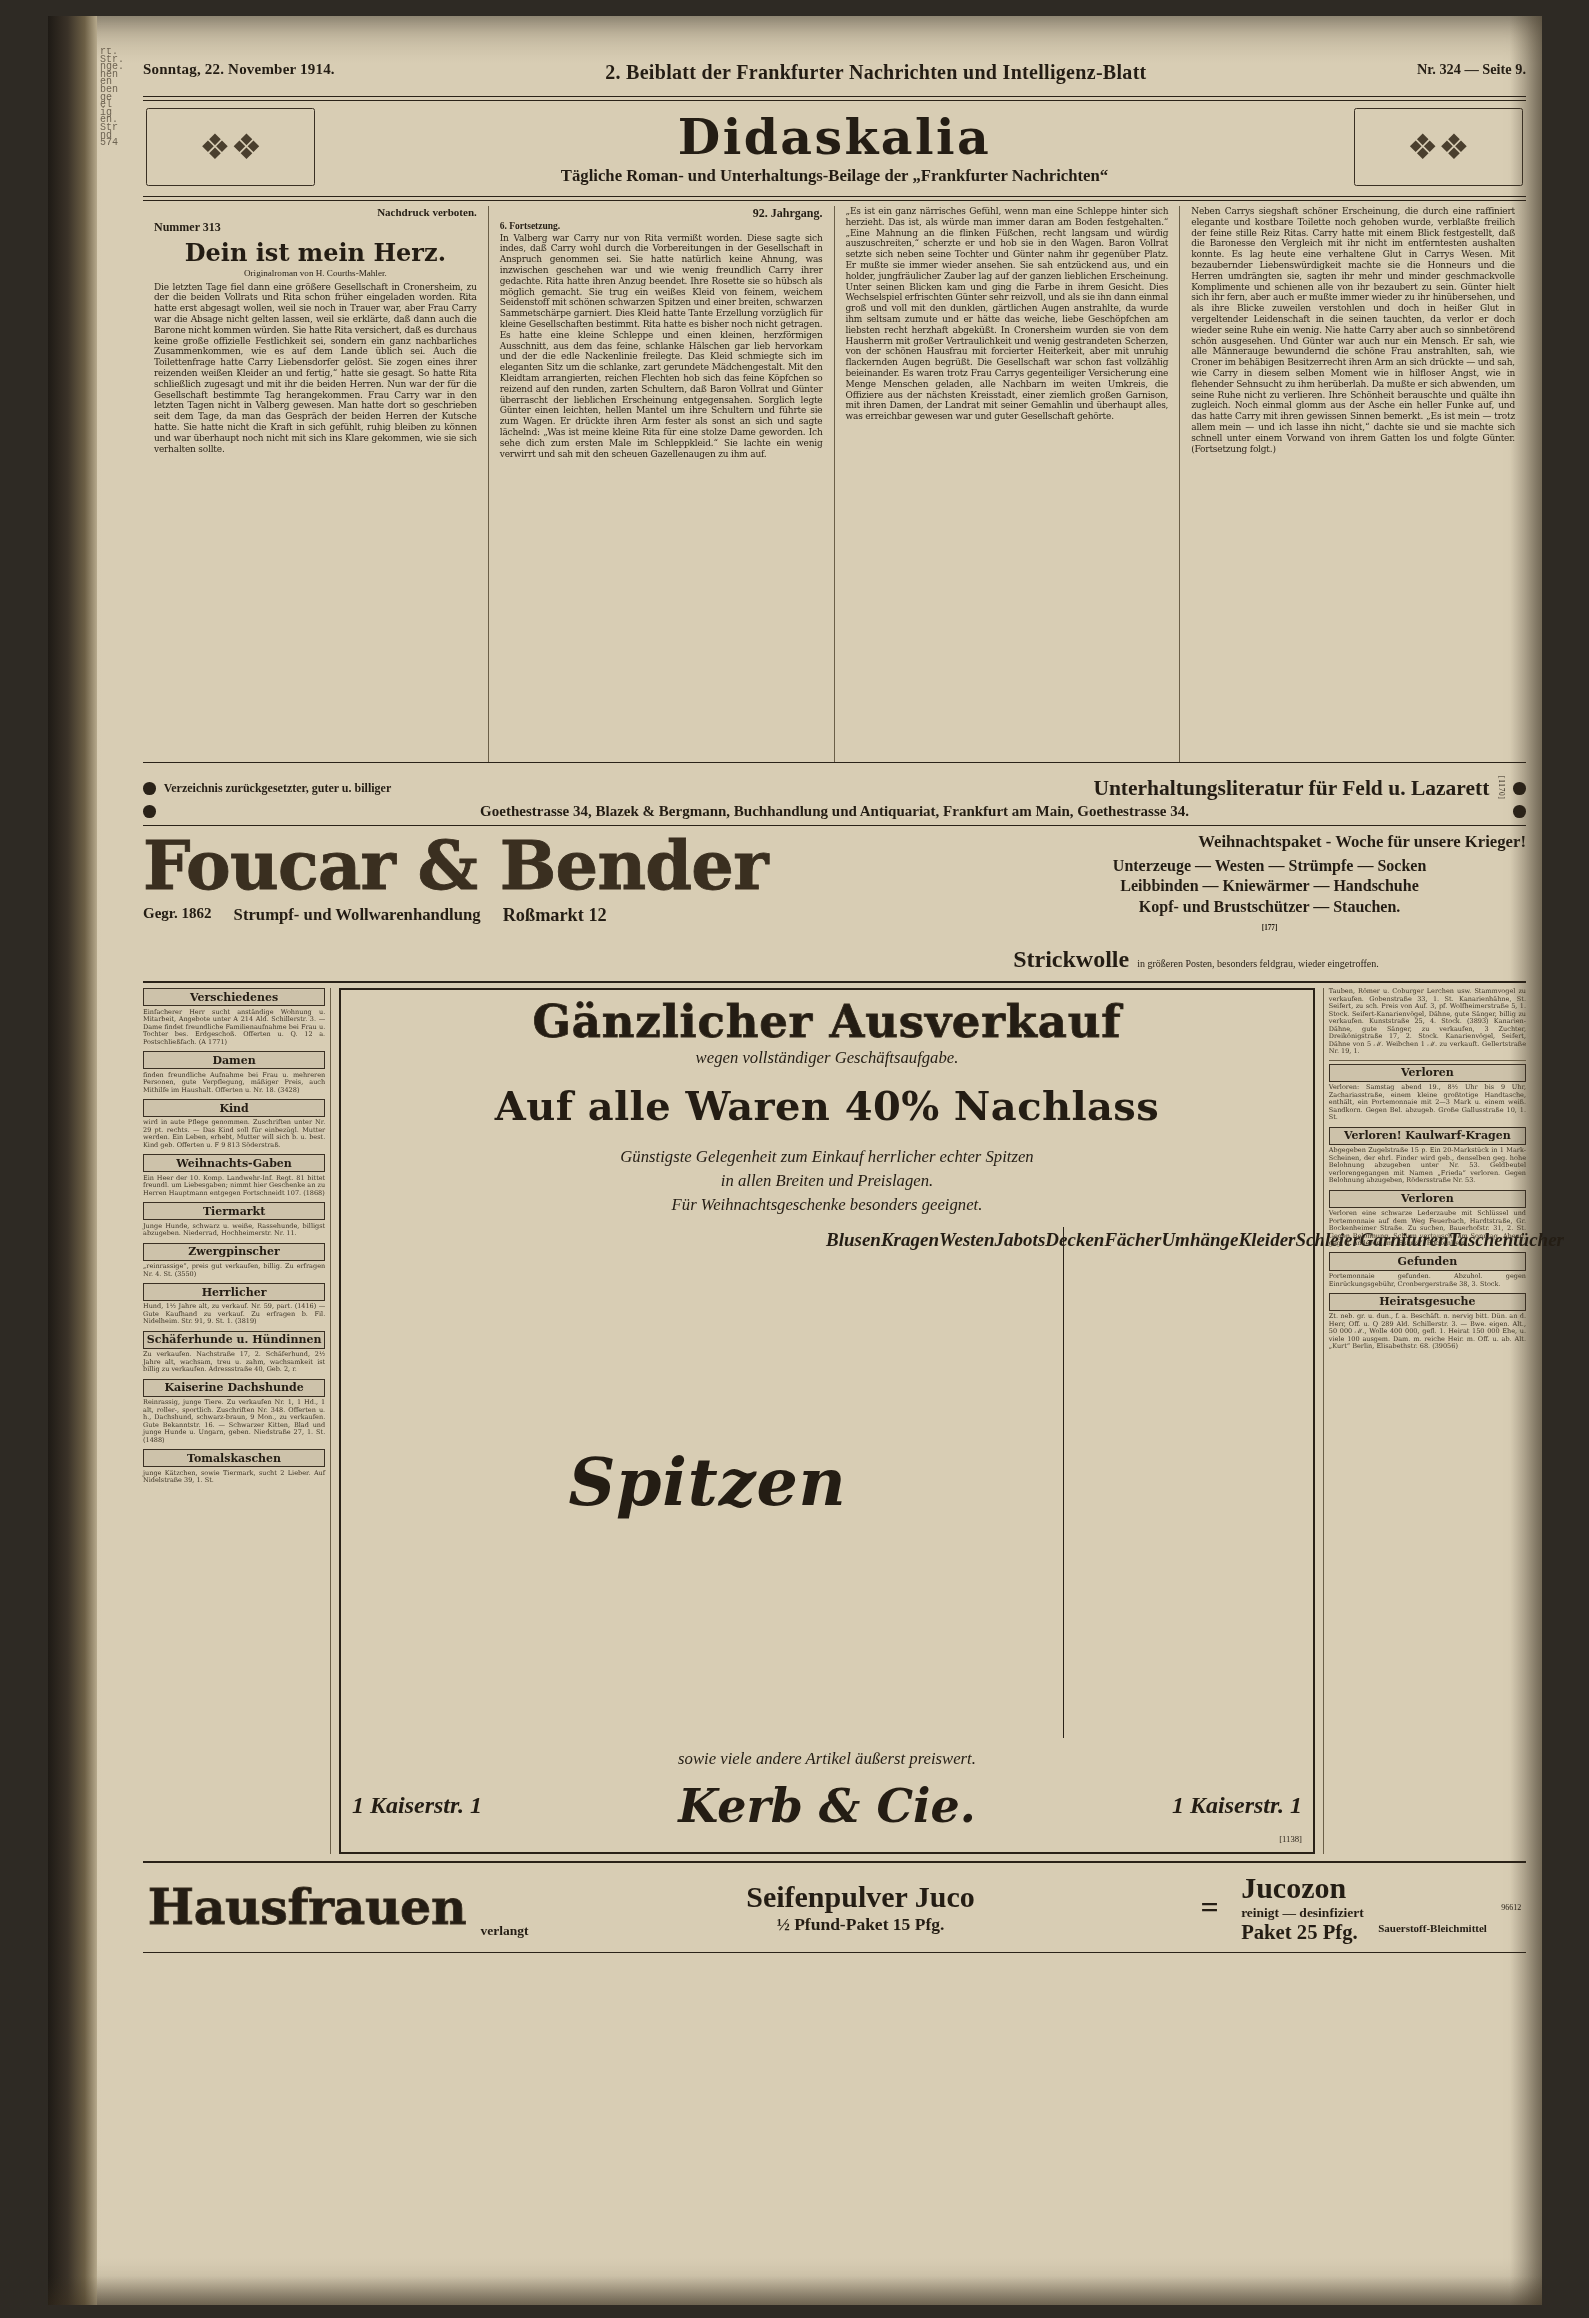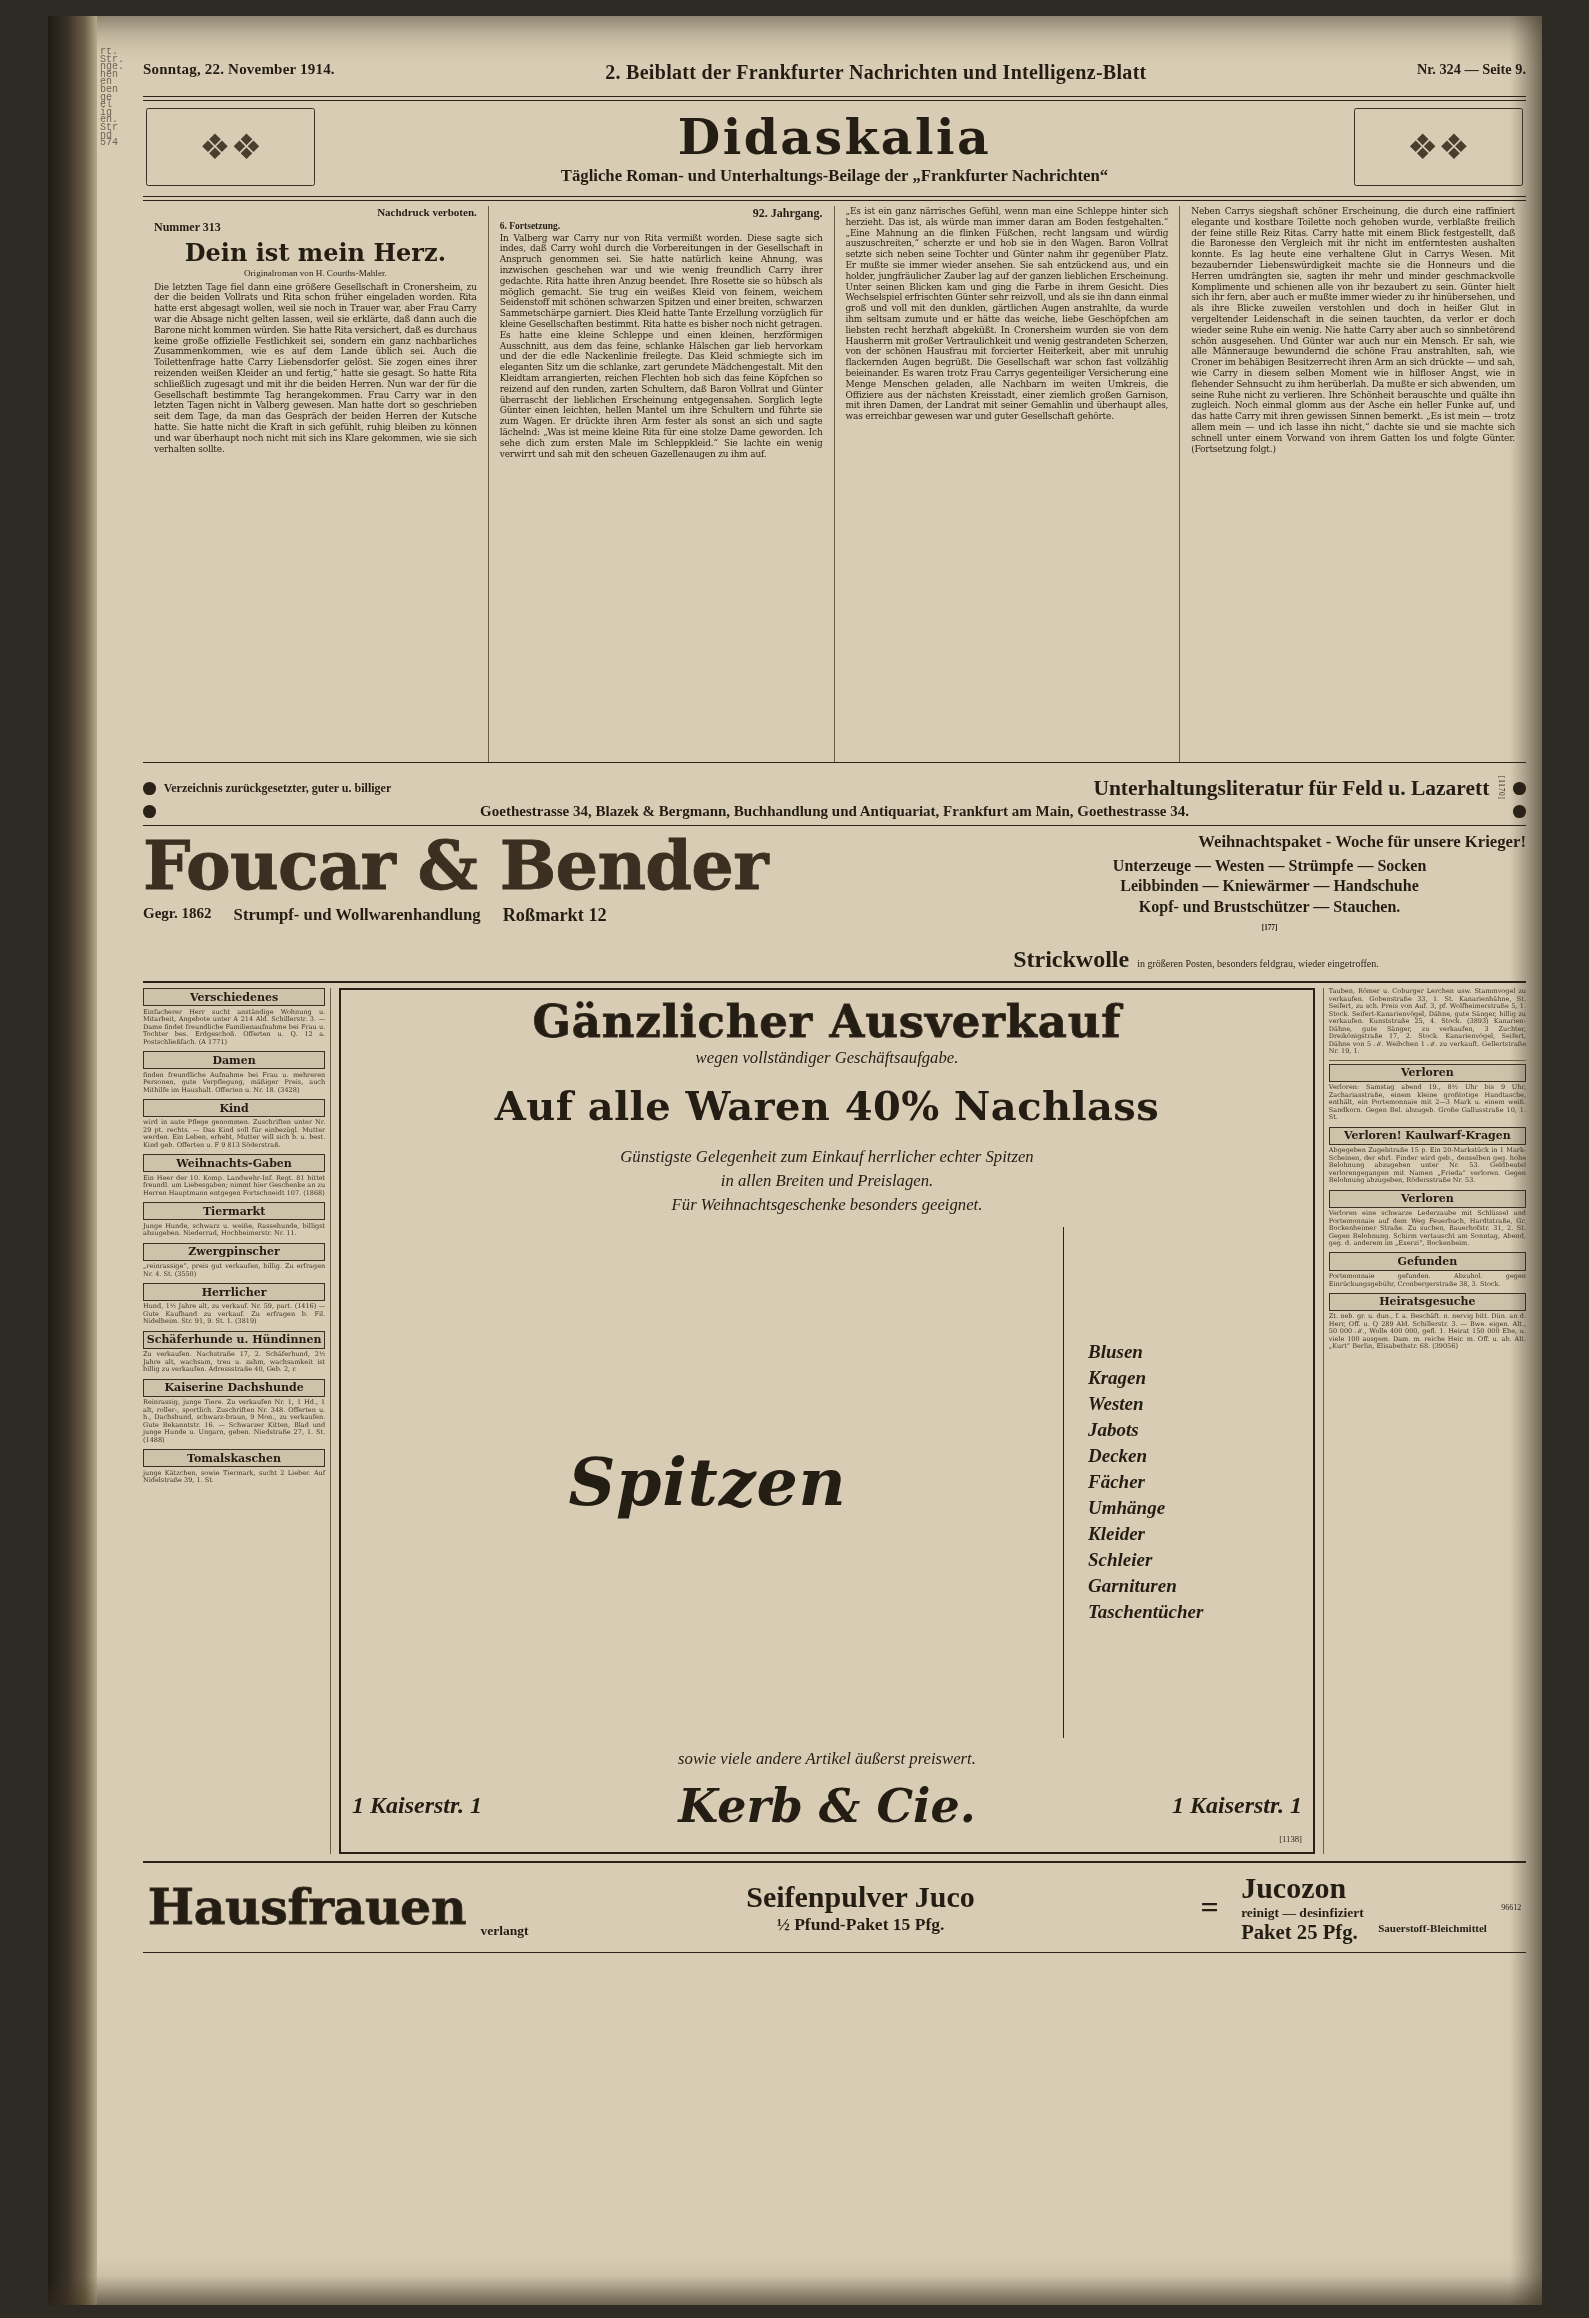--- a/index.html
+++ b/index.html
@@ -207,21 +207,21 @@
     flex:1;display:flex;align-items:center;justify-content:center;
     border-right:1.6px solid #2a2218;
   }
   .k-spitzen span{
     font-family:"DejaVu Serif", serif;
     font-size:65px;font-weight:bold;font-style:italic;letter-spacing:0.8px;
   }
   .k-list{
     width:238px;padding-left:24px;box-sizing:border-box;
     font-size:19px;font-weight:bold;font-style:italic;line-height:26px;
-    display:flex;flex-direction:column;justify-content:center;
+    display:flex;flex-direction:row;justify-content:center;
   }
   .k-sowie{font-size:16.7px;font-style:italic;text-align:center;margin-top:11px;}
   .k-foot{display:flex;align-items:center;justify-content:space-between;margin-top:9.5px;}
   .k-addr{font-size:24px;font-weight:bold;font-style:italic;}
   .k-name{
     font-family:"DejaVu Serif", serif;
     font-size:46px;font-weight:bold;font-style:italic;
   }
   .k-code{font-size:8.7px;text-align:right;margin-top:1.6px;}
 

